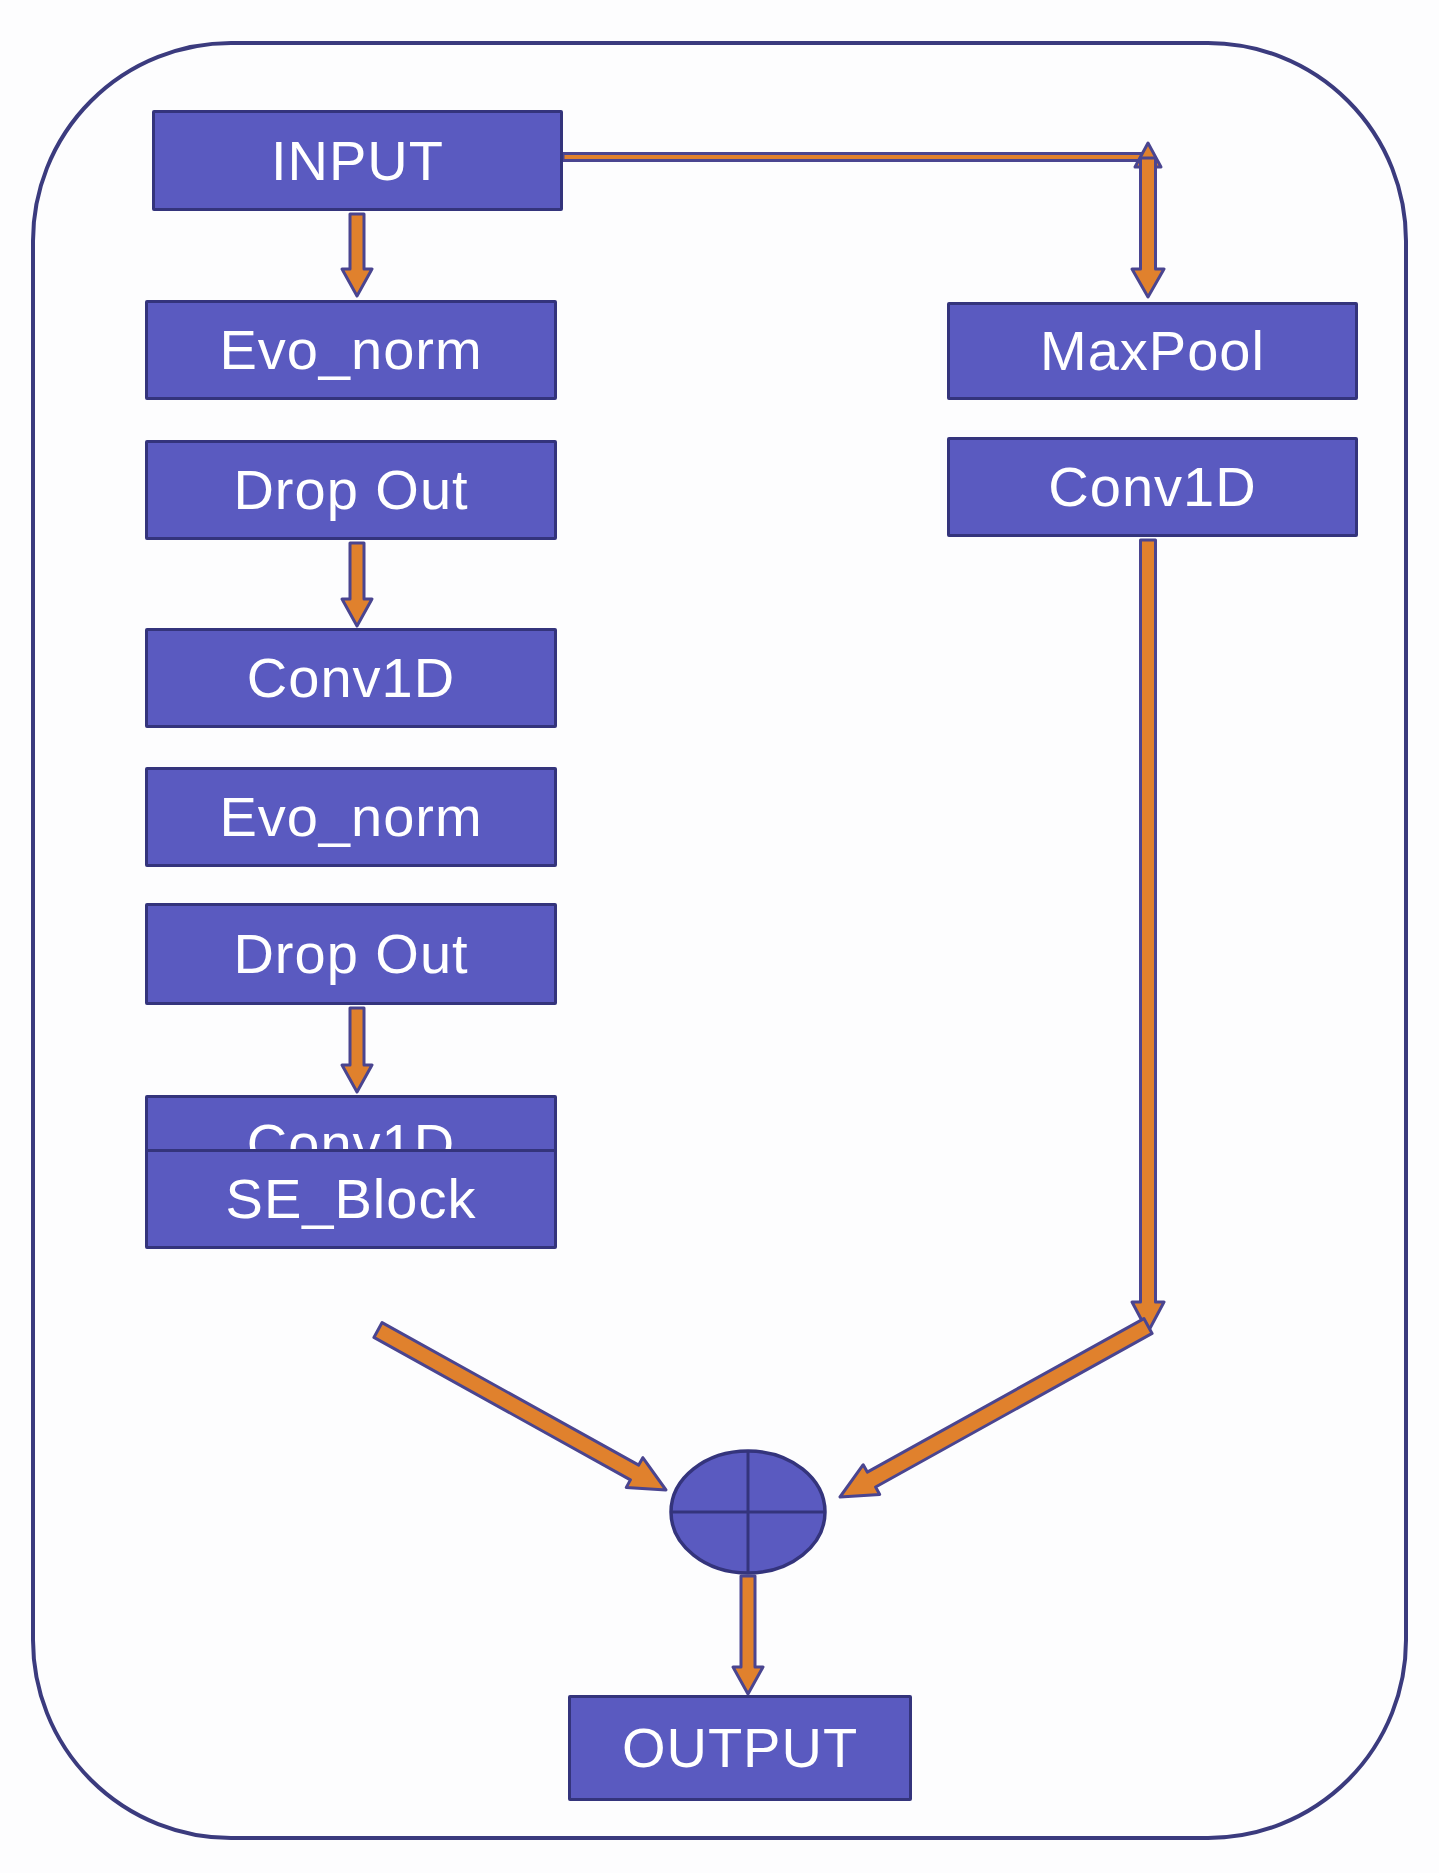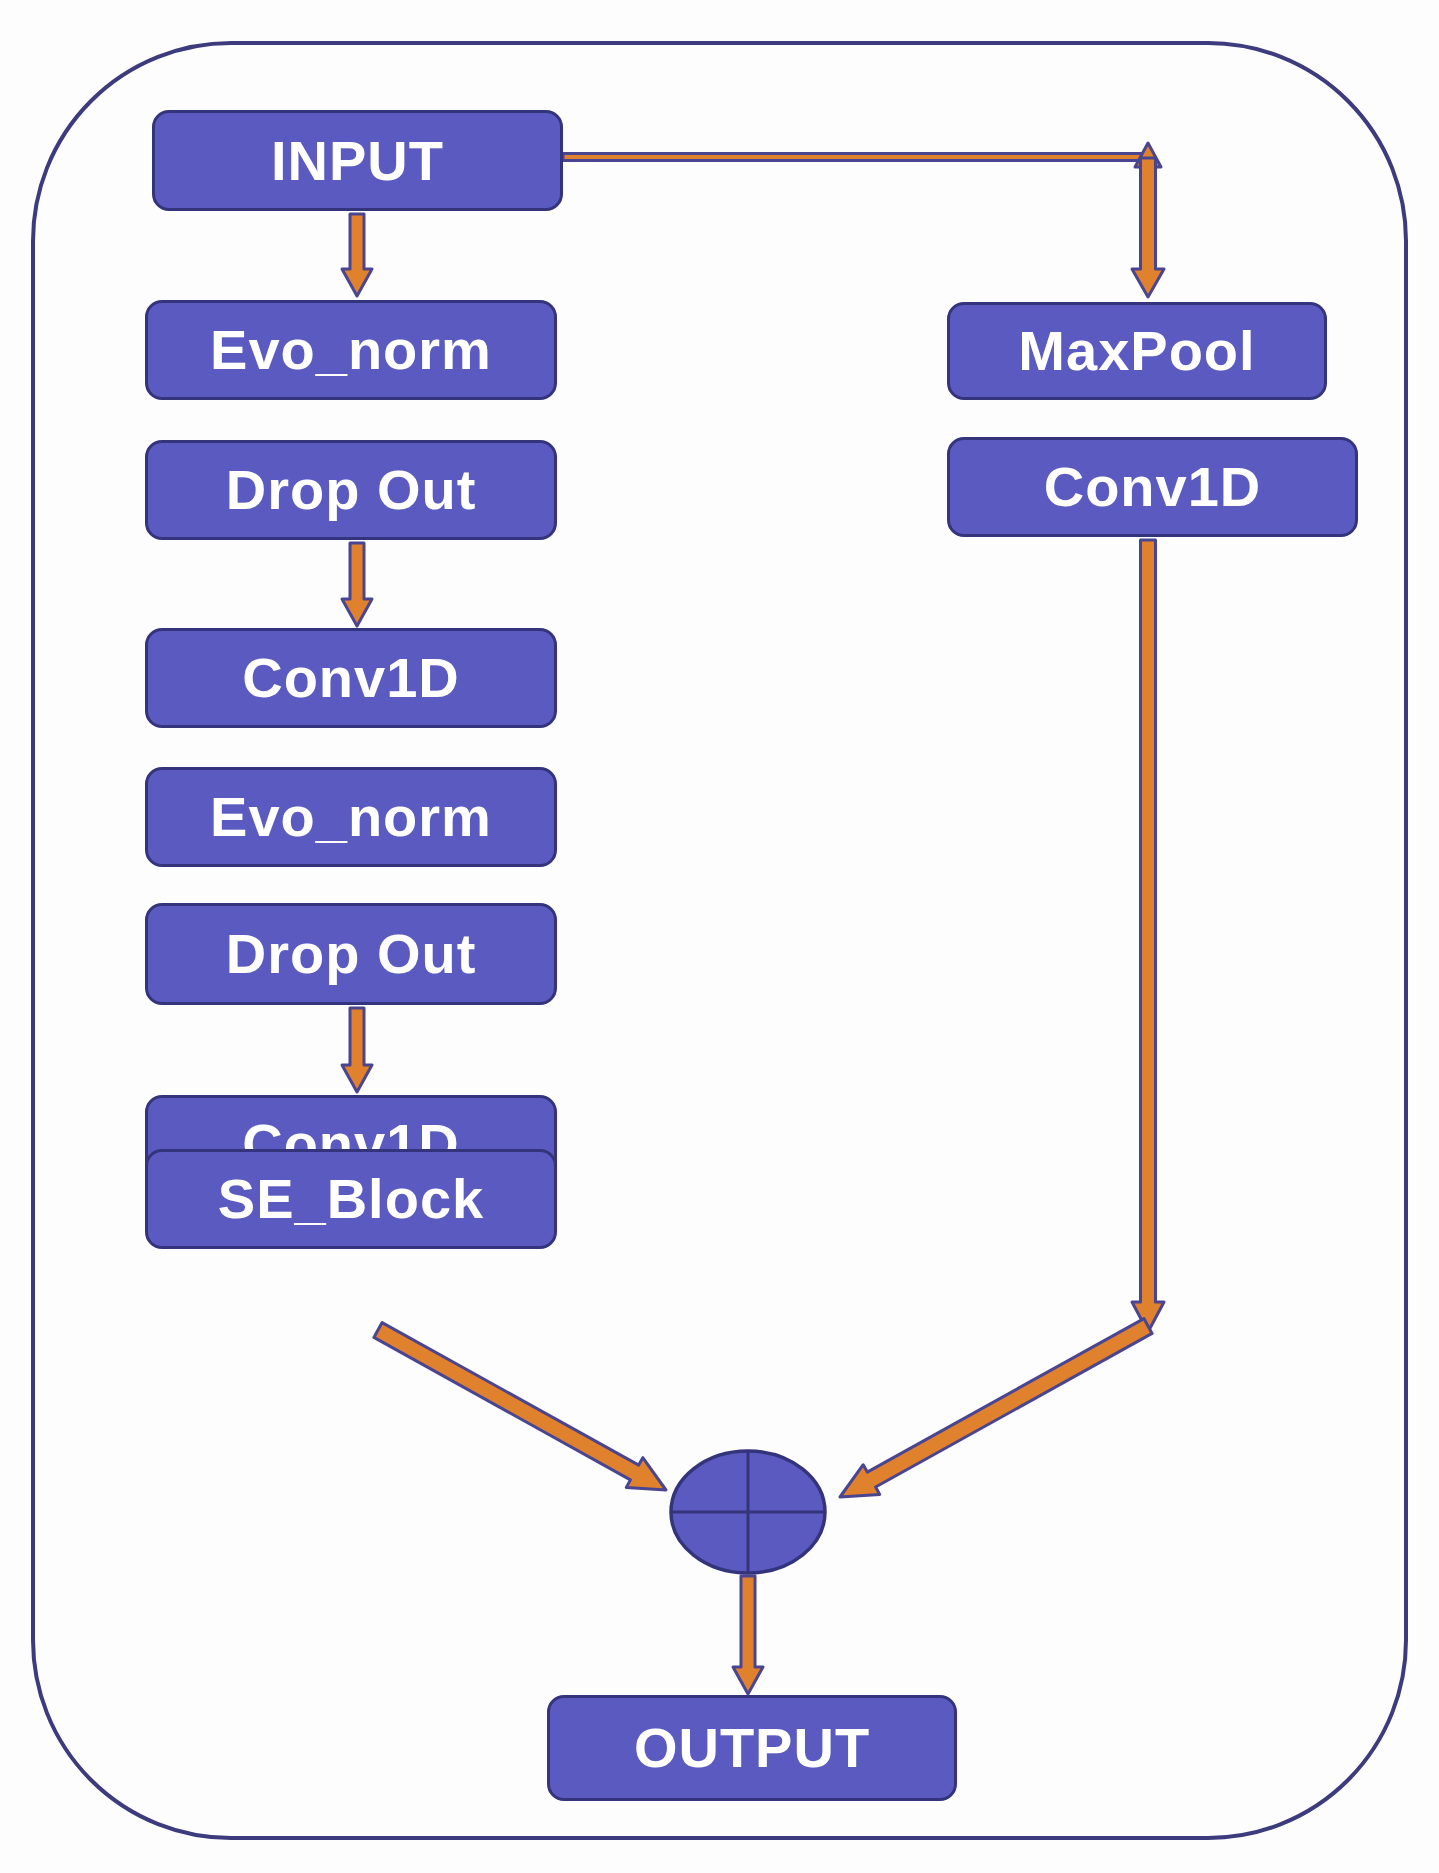--- a/index.html
+++ b/index.html
@@ -19,24 +19,24 @@
     background:transparent;
   }
   .connector-layer{
     position:absolute;left:0;top:0;width:1439px;height:1873px;
   }
   .node{
     position:absolute;
     box-sizing:border-box;
     background:var(--node-fill,#5a5ac0);
     border:3px solid var(--node-border,#34347c);
-    border-radius:17px;
+    border-radius:2px;
     color:var(--label-color,#ffffff);
     display:flex;align-items:center;justify-content:center;
-    font-weight:bold;
+    font-weight:normal;
     font-size:56px;
     line-height:1;
     letter-spacing:1px;
     white-space:nowrap;
   }
   .arrow-path{
     fill:var(--arrow-fill,#e0812d);
     stroke:var(--arrow-border,#4a4590);
     stroke-width:3;
     stroke-linejoin:round;
@@ -87,19 +87,19 @@
   <div class="node" style="left:145px;top:628px;width:412px;height:100px">Conv1D</div>
 
   <div class="node" style="left:145px;top:767px;width:412px;height:100px">Evo_norm</div>
 
   <div class="node" style="left:145px;top:903px;width:412px;height:102px">Drop Out</div>
 
   <div class="node" style="left:145px;top:1095px;width:412px;height:98px">Conv1D</div>
 
   <div class="node" style="left:145px;top:1149px;width:412px;height:100px">SE_Block</div>
 
-  <div class="node" style="left:947px;top:302px;width:380px;height:98px">MaxPool</div>
+  <div class="node" style="left:947px;top:302px;width:411px;height:98px">MaxPool</div>
 
   <div class="node" style="left:947px;top:437px;width:411px;height:100px">Conv1D</div>
 
-  <div class="node" style="left:547px;top:1695px;width:410px;height:106px">OUTPUT</div>
+  <div class="node" style="left:568px;top:1695px;width:344px;height:106px">OUTPUT</div>
 
 </div>
 
 </body></html>

